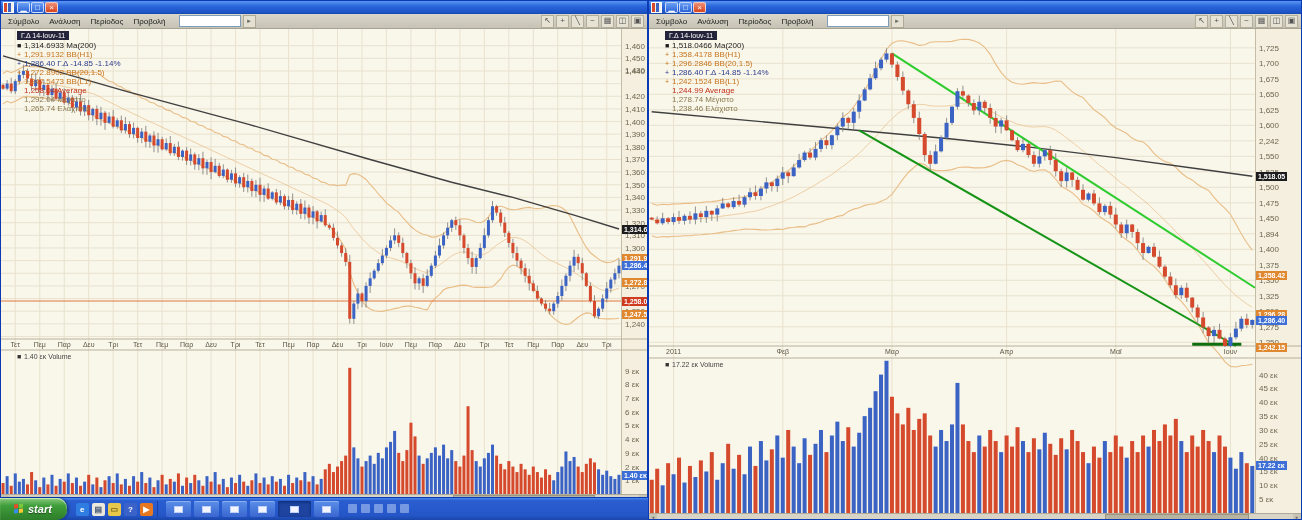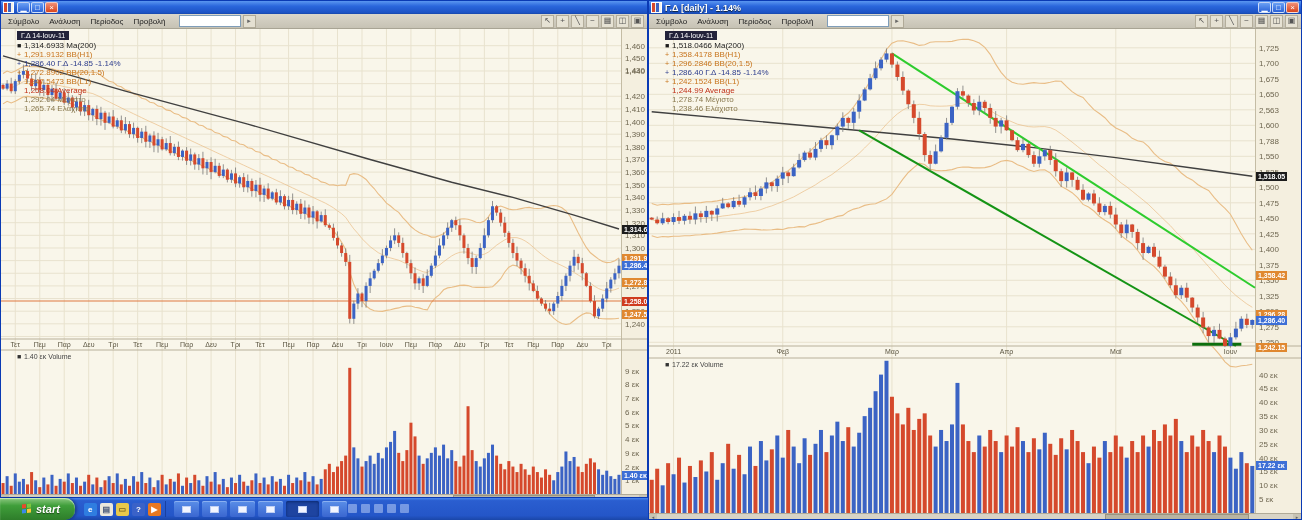--- a/index.html
+++ b/index.html
@@ -44,21 +44,21 @@
   .hscroll{position:absolute;left:0;right:0;background:#d8d4c6;border-top:1px solid #b0aa98;z-index:8;}
   #win-left  .hscroll{top:493px;height:5px;}
   #win-right .hscroll{top:512px;height:7px;}
   .sarrow{position:absolute;top:0;bottom:0;width:8px;background:#c8c4b4;color:#666;font-size:5px;line-height:6px;text-align:center;}
   .sarrow.l{left:0;} .sarrow.r{right:0;}
   .sthumb{position:absolute;top:0;bottom:0;left:70%;width:22%;background:#b8b4a2;border:1px solid #9a9480;box-sizing:border-box;}
   
   .taskbar{position:absolute;left:0;top:498px;width:648px;height:22px;z-index:50;
     background:linear-gradient(180deg,#4886ee 0%,#2a5ed0 12%,#2456c8 80%,#1a46a8 100%);
     display:flex;align-items:center;}
-  .startbtn{height:22px;padding:0 15px 0 22px;border-radius:0 10px 10px 0;display:flex;align-items:center;gap:4px;
+  .startbtn{height:22px;padding:0 15px 0 14px;border-radius:0 10px 10px 0;display:flex;align-items:center;gap:4px;
     background:linear-gradient(180deg,#8cc880 0%,#3f9e3a 35%,#2e7d2a 100%);box-shadow:inset 0 1px 1px #c8eabc, 2px 0 3px rgba(0,0,0,.3);
     color:#fff;font-weight:bold;font-style:italic;font-size:11px;text-shadow:0 1px 1px #1a4a18;}
   .flag{position:relative;width:10px;height:10px;transform:skewY(-6deg);}
   .flag i{position:absolute;width:4px;height:4px;}
   .qlaunch{display:flex;gap:3px;align-items:center;margin:0 5px;padding:0 4px;border-right:1px solid #1a40a0;height:16px;}
   .ql{width:13px;height:13px;border-radius:2px;font-size:8px;font-weight:bold;line-height:13px;text-align:center;}
   .taskbtns{display:flex;gap:3px;margin-left:3px;}
   .tb{height:16px;width:25px;border-radius:2px;background:linear-gradient(#5a8ee8,#3a66d0);
     box-shadow:inset 0 1px 0 #8ab0f0;display:flex;align-items:center;justify-content:center;}
   .tb.active{width:33px;background:#1e44a0;box-shadow:inset 0 1px 3px #0a2870;}
@@ -686,21 +686,20 @@
       <div class="tag" style="left: 621px; top: 277.249px; background: rgb(224, 136, 48);">1,272.89</div>
       <div class="tag" style="left: 621px; top: 296.023px; background: rgb(207, 59, 31);">1,258.04</div>
       <div class="tag" style="left: 621px; top: 309.284px; background: rgb(224, 136, 48);">1,247.55</div>
       <div class="tag" style="left: 621px; top: 469.8px; background: rgb(61, 111, 214);">1.40 εκ</div>
       <div class="vlegend" style="left: 16px; top: 352px;"><span class="lmark">■</span><span>1.40 εκ Volume</span></div>
     </section>
 
   <section class="win" id="win-right">
     <div class="titlebar">
       <span class="ticon"></span>
-      <span class="ttext">Γ.Δ [daily] - 1.14%</span>
       <span class="wbtns">
         <span class="wb mn">▁</span>
         <span class="wb mx">□</span>
         <span class="wb cl">×</span>
       </span>
     </div>
     <div class="menubar">
       <span class="menus"><span class="mitem">Σύμβολο</span><span class="mitem">Ανάλυση</span><span class="mitem">Περίοδος</span><span class="mitem">Προβολή</span></span>
       <input class="syminput" value="" style="">
       <span class="gobtn">▸</span>
@@ -1091,29 +1090,29 @@
     <div class="lrow" style="color: rgb(28, 28, 28);"><span class="lmark">■</span><span>1,518.0466 Ma(200)</span></div><div class="lrow" style="color: rgb(200, 117, 30);"><span class="lmark">+</span><span>1,358.4178 BB(H1)</span></div><div class="lrow" style="color: rgb(200, 117, 30);"><span class="lmark">+</span><span>1,296.2846 BB(20,1.5)</span></div><div class="lrow" style="color: rgb(44, 60, 140);"><span class="lmark">+</span><span>1,286.40 Γ.Δ -14.85 -1.14%</span></div><div class="lrow" style="color: rgb(200, 117, 30);"><span class="lmark">+</span><span>1,242.1524 BB(L1)</span></div><div class="lrow" style="color: rgb(192, 48, 24);"><span class="lmark"></span><span>1,244.99 Average</span></div><div class="lrow" style="color: rgb(138, 122, 80);"><span class="lmark"></span><span>1,278.74 Μέγιστο</span></div><div class="lrow" style="color: rgb(138, 122, 80);"><span class="lmark"></span><span>1,238.46 Ελάχιστο</span></div></div>
     <div class="hscroll">
       <span class="sarrow l">◂</span>
       <span class="sthumb"></span>
       <span class="sarrow r">▸</span>
     </div>
   <div class="ylab" style="left: 610px; top: 42.8363px;">1,725</div>
       <div class="ylab" style="left: 610px; top: 58.3333px;">1,700</div>
       <div class="ylab" style="left: 610px; top: 73.8304px;">1,675</div>
       <div class="ylab" style="left: 610px; top: 89.3275px;">1,650</div>
-      <div class="ylab" style="left: 610px; top: 104.825px;">2,563</div>
+      <div class="ylab" style="left: 610px; top: 104.825px;">1,625</div>
       <div class="ylab" style="left: 610px; top: 120.322px;">1,600</div>
-      <div class="ylab" style="left: 610px; top: 135.819px;">1,788</div>
+      <div class="ylab" style="left: 610px; top: 135.819px;">2,242</div>
       <div class="ylab" style="left: 610px; top: 151.316px;">1,550</div>
       <div class="ylab" style="left: 610px; top: 166.813px;">1,525</div>
       <div class="ylab" style="left: 610px; top: 182.31px;">1,500</div>
       <div class="ylab" style="left: 610px; top: 197.807px;">1,475</div>
       <div class="ylab" style="left: 610px; top: 213.304px;">1,450</div>
-      <div class="ylab" style="left: 610px; top: 228.801px;">1,425</div>
+      <div class="ylab" style="left: 610px; top: 228.801px;">1,894</div>
       <div class="ylab" style="left: 610px; top: 244.298px;">1,400</div>
       <div class="ylab" style="left: 610px; top: 259.795px;">1,375</div>
       <div class="ylab" style="left: 610px; top: 275.292px;">1,350</div>
       <div class="ylab" style="left: 610px; top: 290.789px;">1,325</div>
       <div class="ylab" style="left: 610px; top: 306.287px;">1,300</div>
       <div class="ylab" style="left: 610px; top: 321.784px;">1,275</div>
       <div class="ylab" style="left: 610px; top: 337.281px;">1,250</div>
       <div class="ylab" style="left: 610px; top: 369.607px;">40 εκ</div>
       <div class="ylab" style="left: 610px; top: 383.446px;">45 εκ</div>
       <div class="ylab" style="left: 610px; top: 397.286px;">40 εκ</div>

